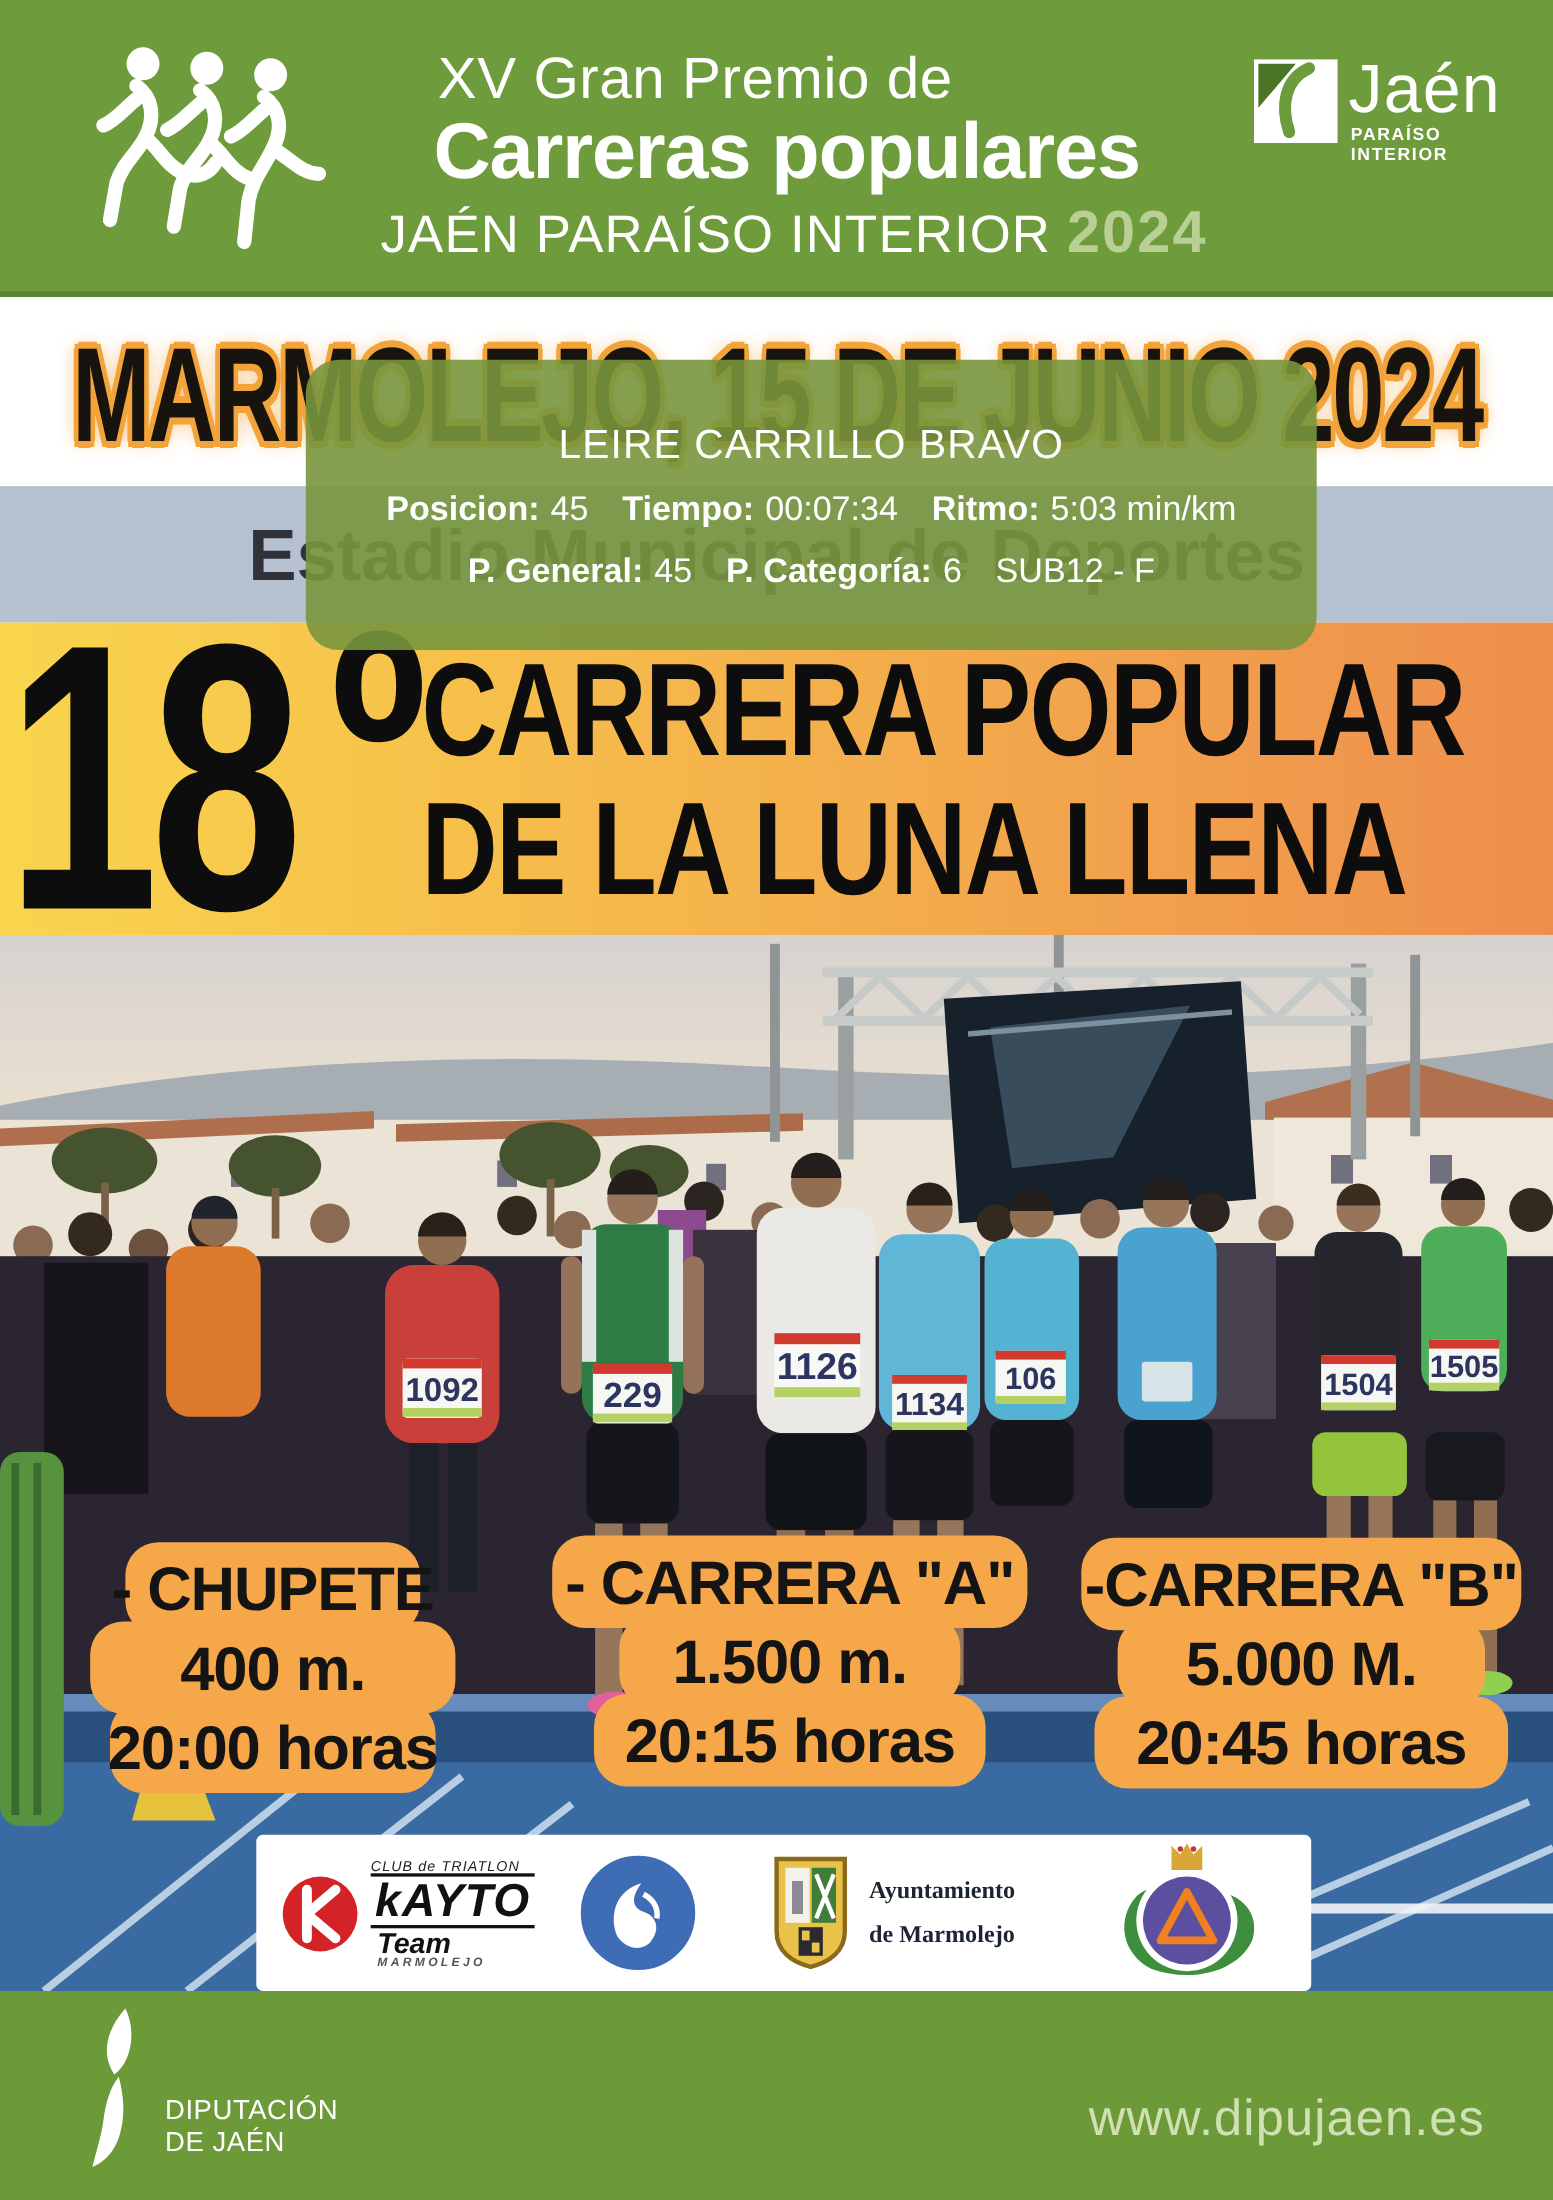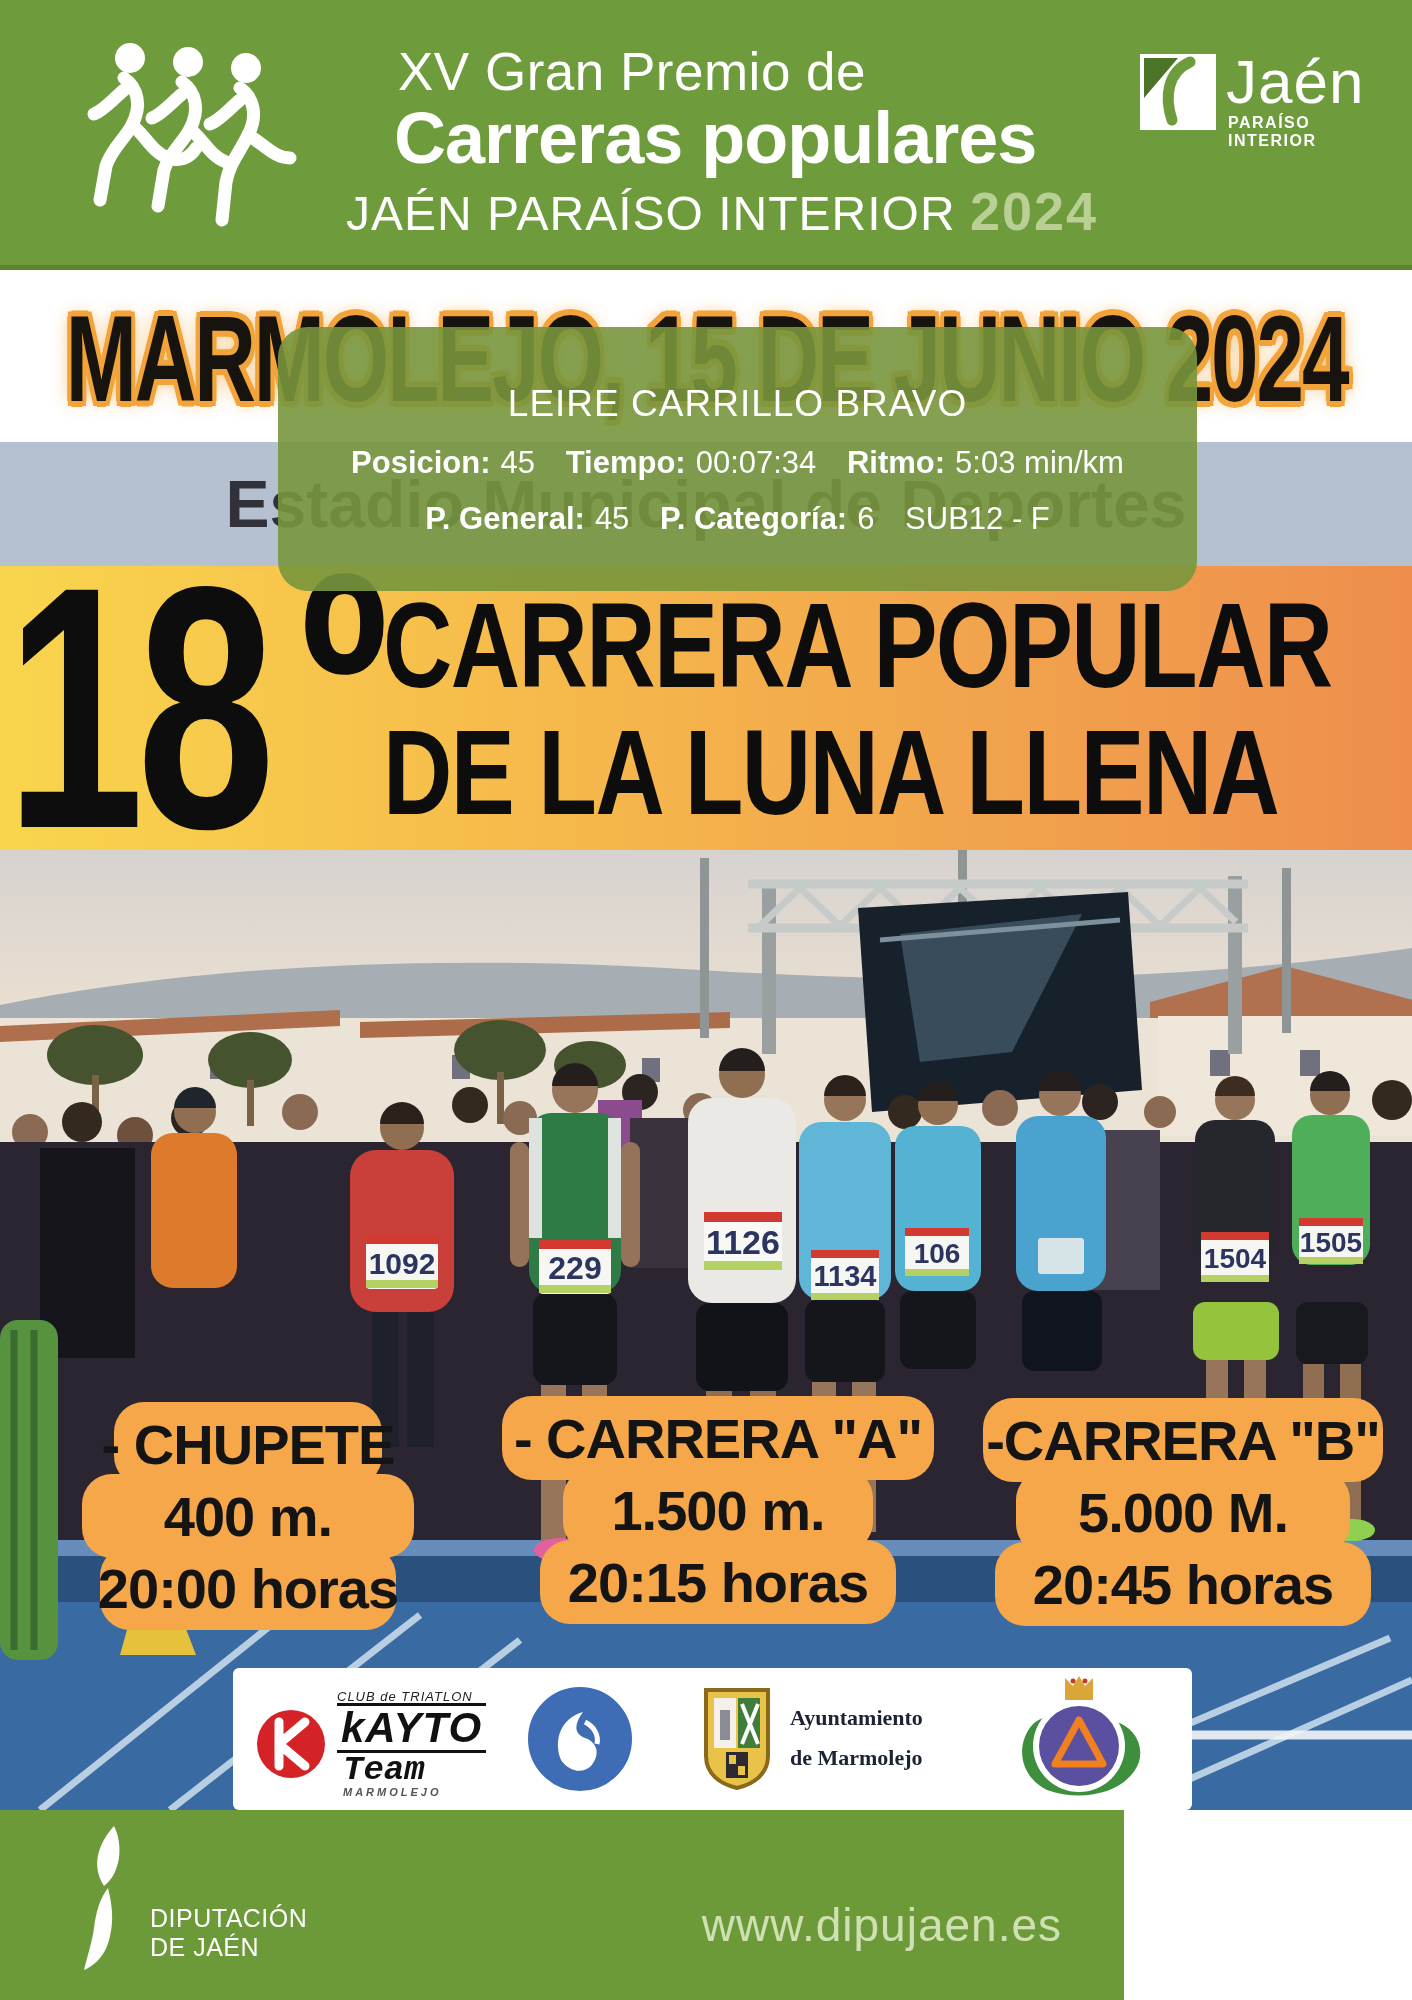--- a/index.html
+++ b/index.html
@@ -98,29 +98,29 @@
 
   
   .sponsor-bar{
     position:absolute;left:233px;top:1668px;width:959px;height:142px;background:#fff;
     border-radius:6px;z-index:25;
   }
   .kayto{position:absolute;left:22px;top:22px;display:flex;align-items:center;}
   .kayto-text{margin-left:10px;color:#111;font-style:italic;line-height:1;}
   .kayto-club{font-size:13px;font-weight:400;letter-spacing:1px;color:#222;}
   .kayto-name{font-size:42px;font-weight:900;border-top:3px solid #111;border-bottom:3px solid #111;padding:1px 4px;letter-spacing:1px;}
-  .kayto-team{font-size:34px;font-weight:900;padding-left:6px;font-family:Liberation Mono, monospace;}
+  .kayto-team{font-size:26px;font-weight:900;padding-left:6px;}
   .kayto-city{font-size:11px;font-weight:700;letter-spacing:3px;color:#555;padding-left:6px;}
   .ayto{position:absolute;left:465px;top:16px;display:flex;align-items:center;}
   .ayto-text{margin-left:14px;font-family:"Liberation Serif","DejaVu Serif",serif;
     font-weight:700;color:#1c2433;font-size:22px;line-height:40px;}
   .sp-logo{position:absolute;top:14px;}
 
   
-  .footer{position:absolute;left:0;top:1810px;width:1124px;height:190px;background:#6d9a39;}
+  .footer{position:absolute;left:0;top:1810px;width:1412px;height:190px;background:#6d9a39;}
   .dip-block{position:absolute;left:78px;top:14px;display:flex;}
   .dip-text{margin-left:8px;margin-top:80px;color:#fff;font-size:25px;font-weight:400;line-height:29px;letter-spacing:.5px;}
   .website{
     position:absolute;right:62px;top:88px;font-size:46px;color:#cfe0b2;font-weight:400;letter-spacing:1px;
   }
 </style>
 </head>
 <body>
 
 <div id="poster">

